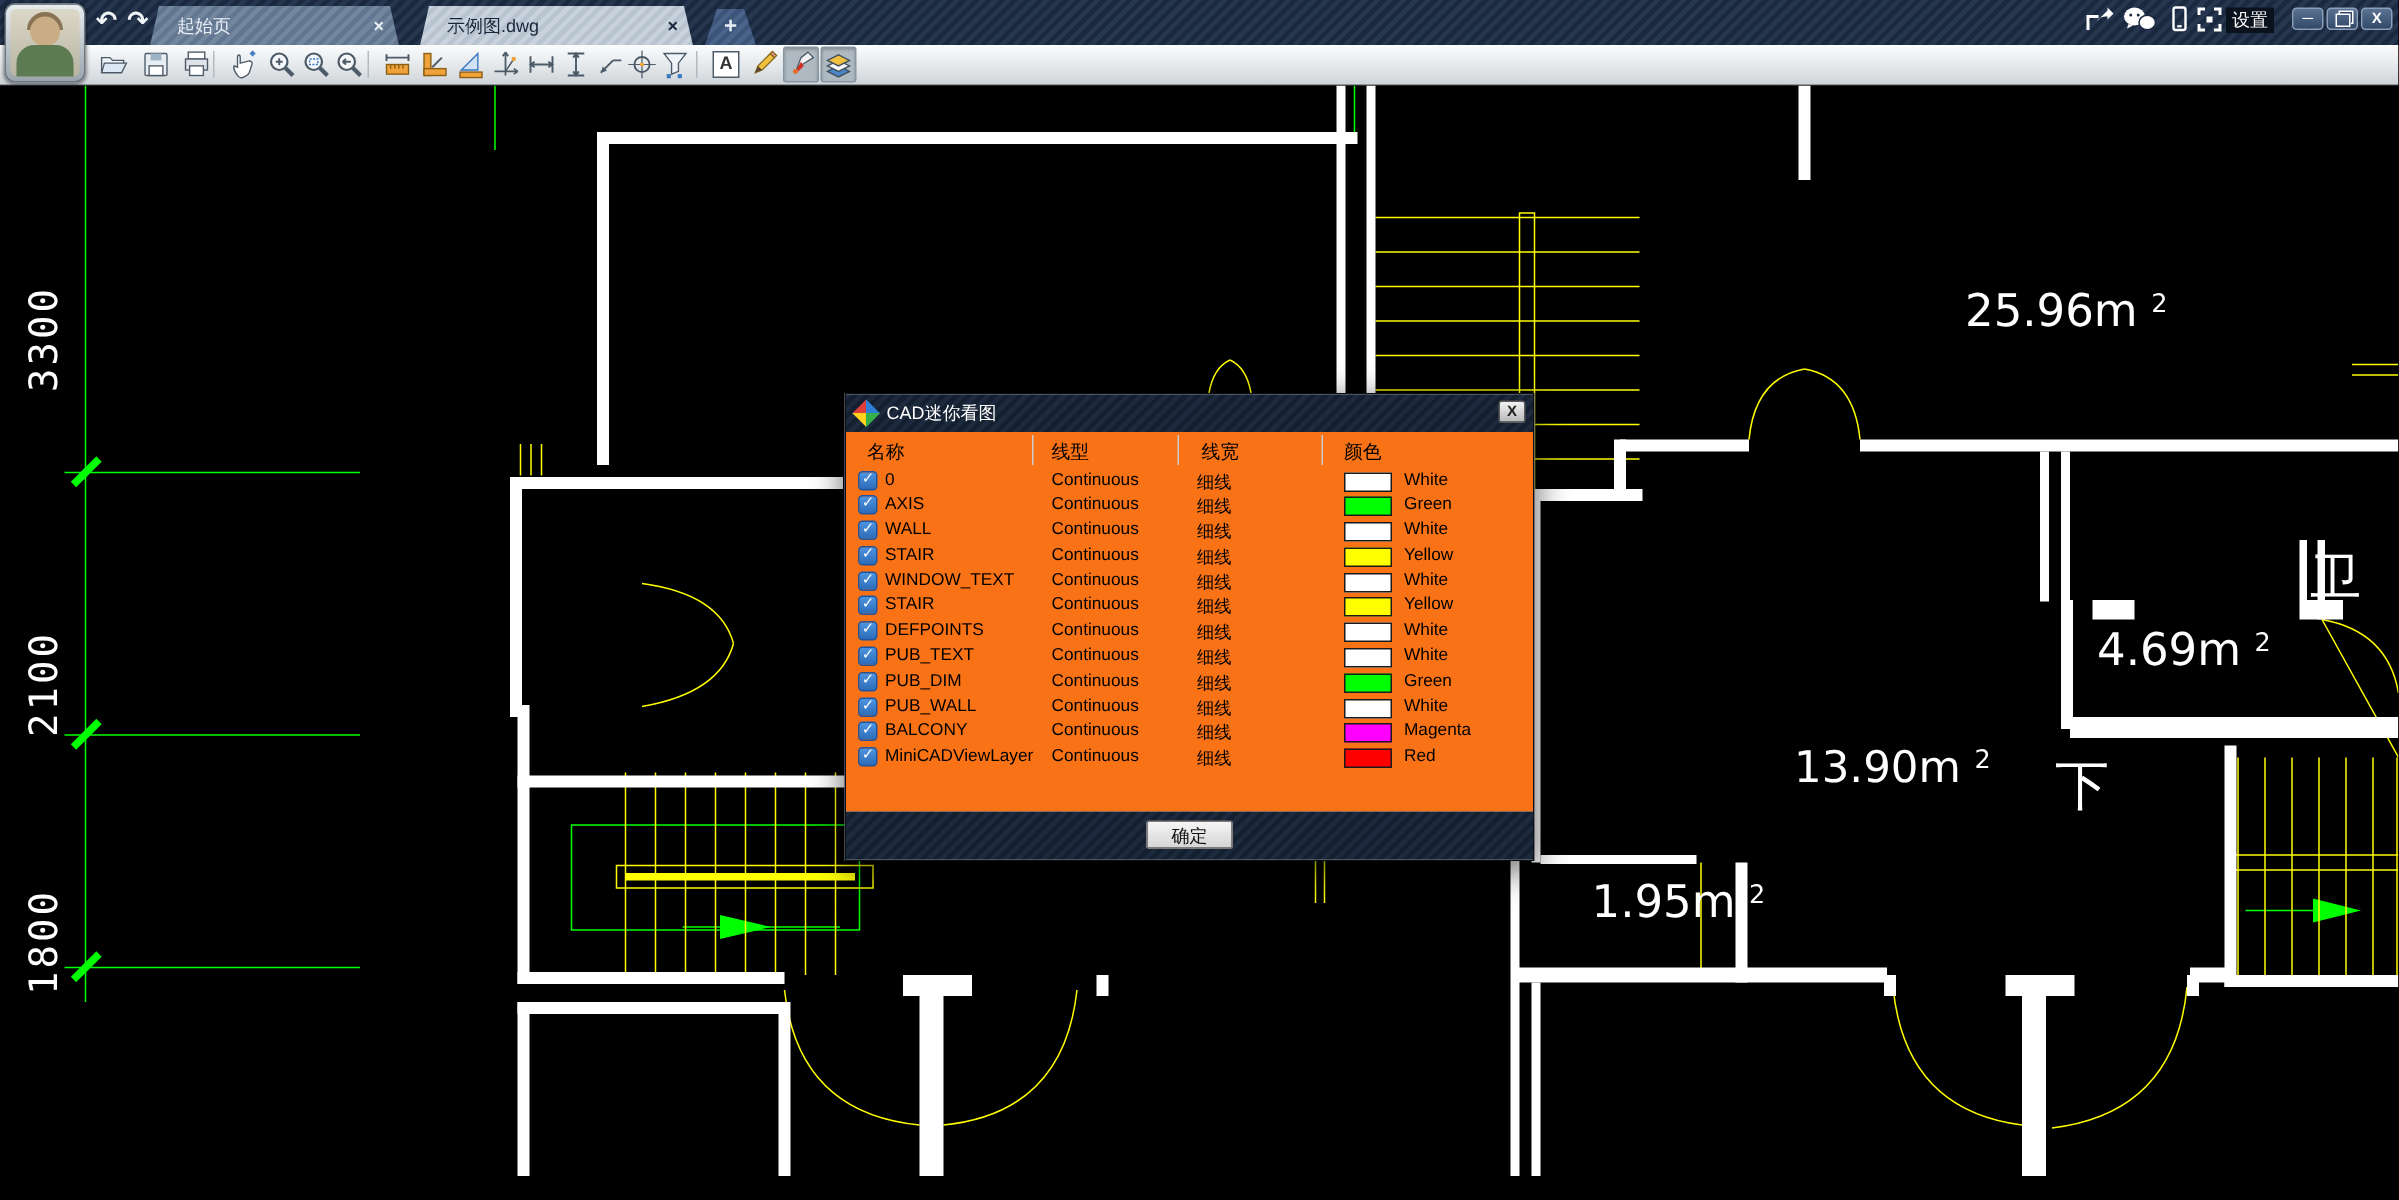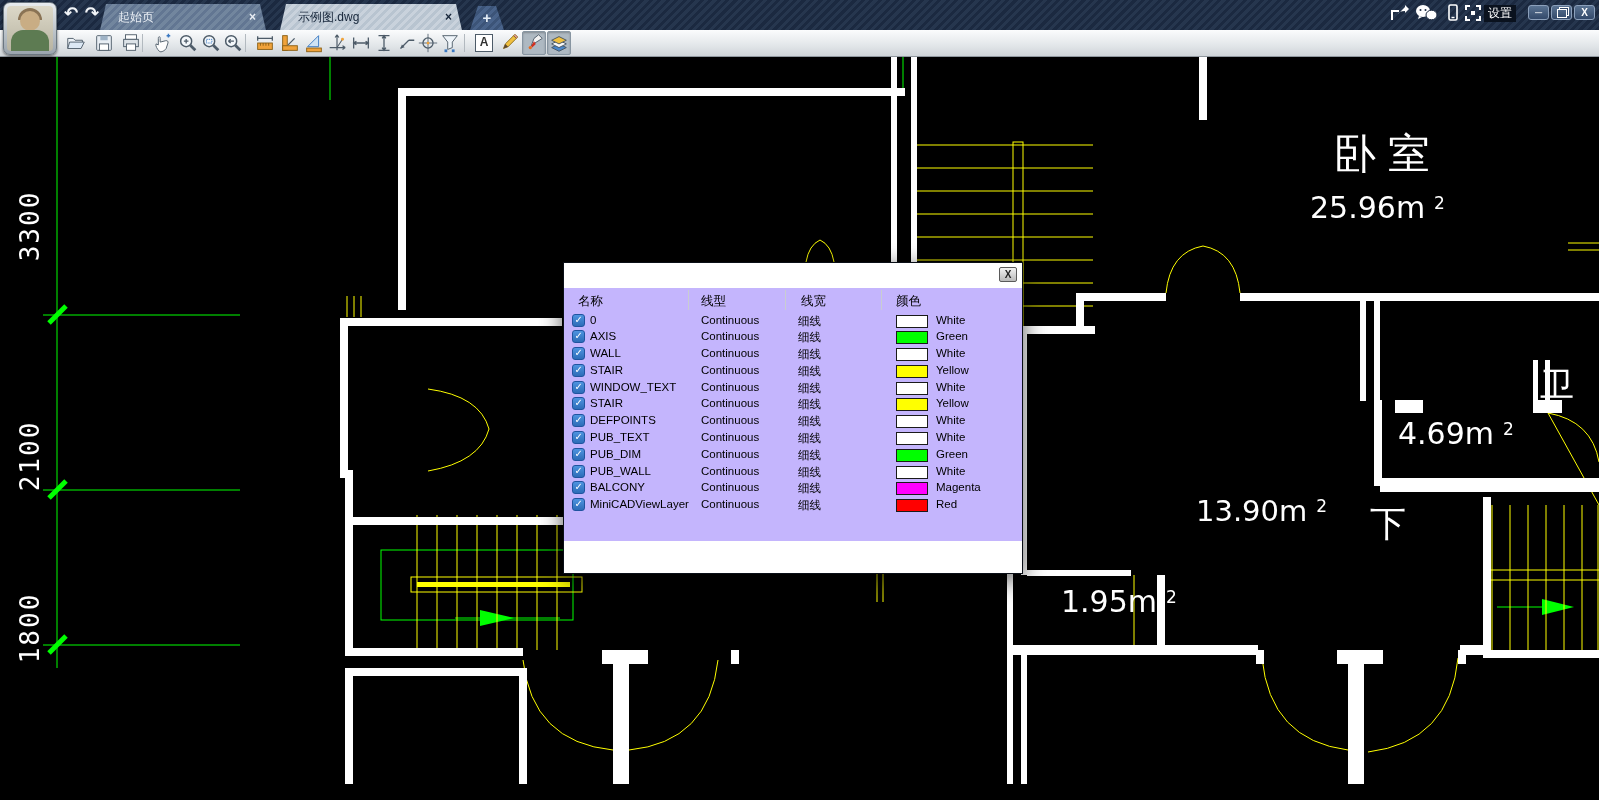--- a/index.html
+++ b/index.html
@@ -59,21 +59,21 @@
     box-shadow:0 6px 22px rgba(0,0,0,.65);z-index:20;background:#fff;}
   .dtitle{position:absolute;left:0;top:0;width:100%;height:25px;
     background:repeating-linear-gradient(135deg,#1d2a3d 0 3px,#141f30 3px 6px);
     display:flex;align-items:center;box-sizing:border-box;padding-left:5px;}
   .dlogo{width:13px;height:13px;margin:0 7px 0 2px;transform:rotate(45deg);
     background:conic-gradient(from -45deg,#2f7fd6 0 25%,#35b04a 0 50%,#ffd21e 0 75%,#e23b3b 0);}
   .dtitletext{color:#fff;font-size:12px;}
   .dclose{position:absolute;right:5px;top:4px;width:18px;height:15px;border:1px solid #5a5a5a;border-radius:2px;
     background:linear-gradient(#f2f2f2,#b9b9b9);color:#222;font-size:10px;font-weight:bold;
     text-align:center;line-height:14px;box-sizing:border-box;}
-  .dcontent{position:absolute;left:0;top:25px;width:100%;height:253px;background:#c4b5fd;overflow:hidden;}
+  .dcontent{position:absolute;left:0;top:25px;width:100%;height:253px;background:#f97316;overflow:hidden;}
   .dheader{position:relative;height:24px;font-size:12.5px;color:#000;}
   .dheader span{position:absolute;top:5px;}
   .dheader .hsep{position:absolute;top:2px;width:1px;height:20px;background:#c9cdd1;}
   .rows{position:relative;}
   .lrow{position:relative;height:16.8px;font-size:11.5px;color:#000;}
   .lrow .cb{position:absolute;left:8px;top:1.5px;width:13px;height:13px;border-radius:3px;
     background:linear-gradient(#4e94e0,#2c6cb8);border:1px solid #1f54a0;box-sizing:border-box;}
   .lrow .cb::after{content:"✓";position:absolute;left:1.5px;top:-1px;color:#fff;font-size:10px;font-weight:bold;}
   .lrow .rname{position:absolute;left:26px;top:1.5px;}
   .lrow .rlt{position:absolute;left:137px;top:1.5px;text-align:right;}
@@ -404,38 +404,41 @@
           <rect x="1545" y="360" width="5" height="53"></rect>
           <rect x="1027" y="570" width="104" height="6"></rect>
         </g>
     </svg>
 
     
     <div class="dimlbl" style="left:-30px;top:154px">3300</div>
     <div class="dimlbl" style="left:-30px;top:384px">2100</div>
     <div class="dimlbl" style="left:-30px;top:556px">1800</div>
 
-    <div class="cadlbl" style="left:1334px;top:69px;font-size:42px;letter-spacing:12px">卧室</div>
     <div class="cadlbl" style="left:1310px;top:133px;font-size:30px">
       <span>25.96m</span><span class="sup">2</span></div>
 
     <div class="cadlbl" style="left:1196px;top:437px;font-size:29px">
       <span>13.90m</span><span class="sup">2</span></div>
 
     <div class="cadlbl" style="left:1398px;top:359px;font-size:30px">
       <span>4.69m</span><span class="sup">2</span></div>
 
     <div class="cadlbl" style="left:1061px;top:527px;font-size:30px">
       <span>1.95m</span><span class="sup">2</span></div>
 
     <div class="cadlbl" style="left:1540px;top:305px;font-size:34px">卫</div>
     <div class="cadlbl" style="left:1370px;top:443px;font-size:36px">下</div>
 
     
     <div class="dialog">
+      <div class="dtitle">
+        <div class="dlogo"></div>
+        <div class="dtitletext">CAD迷你看图</div>
+      </div>
       <div class="dclose">X</div>
       <div class="dcontent">
         <div class="dheader">
           <span style="left:14px">名称</span>
           <span style="left:137px">线型</span>
           <span style="left:237px">线宽</span>
           <span style="left:332px">颜色</span>
           <i class="hsep" style="left:124px"></i>
             <i class="hsep" style="left:221px"></i>
             <i class="hsep" style="left:317px"></i>
@@ -543,15 +546,18 @@
   <div class="lrow">
     <span class="cb"></span>
     <span class="rname">MiniCADViewLayer</span>
     <span class="rlt">Continuous</span>
     <span class="rlw">细线</span>
     <span class="sw" style="background: rgb(255, 0, 0);"></span>
     <span class="rcol">Red</span>
   </div>
 </div>
       </div>
+      <div class="dbottom">
+        <div class="okbtn">确定</div>
+      </div>
     </div>
   </div>
 </div>
 
 </body></html>

